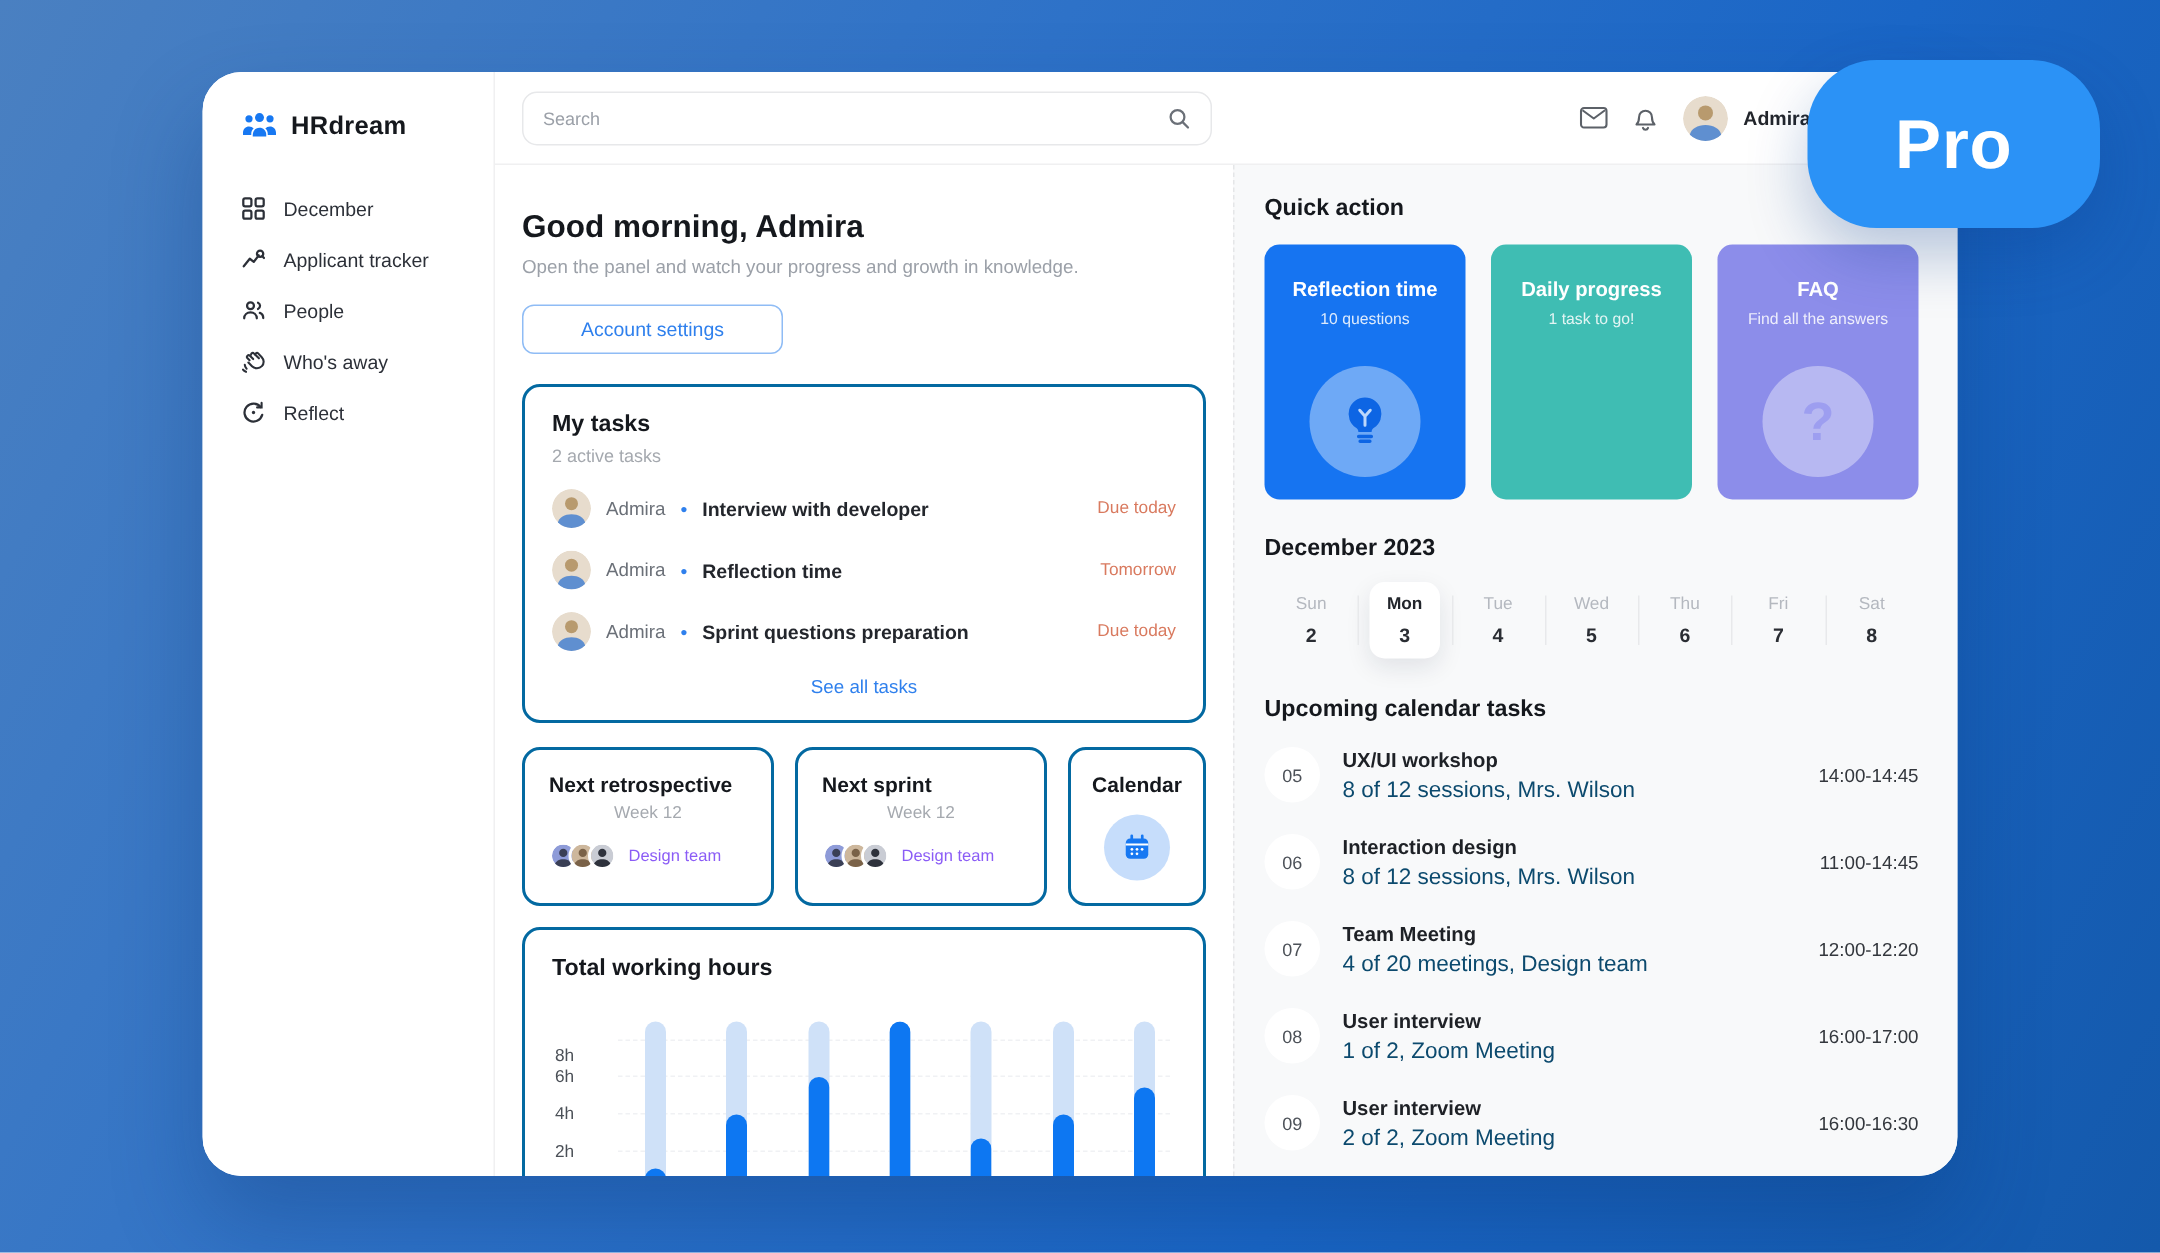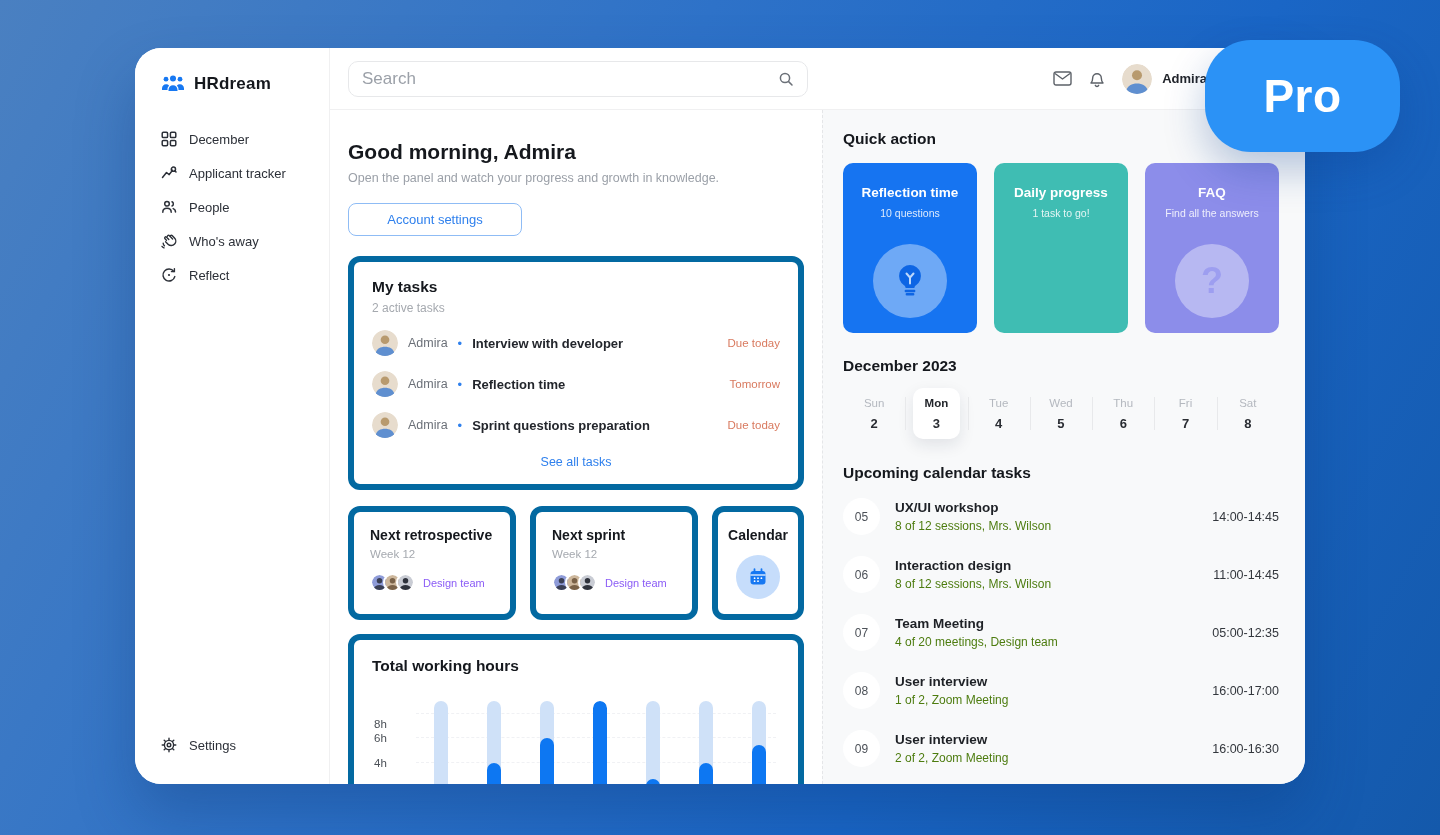--- a/index.html
+++ b/index.html
@@ -20,54 +20,54 @@
   .sidebar { width:195px; flex:0 0 195px; border-right:1px solid #f0f0f1; display:flex; flex-direction:column; padding:26px 0 22px; background:#fff; }
   .logo { display:flex; align-items:center; gap:9px; padding:0 26px; margin-bottom:28px; }
   .logo-text { font-size:17px; font-weight:700; color:#15181d; letter-spacing:.2px; }
   .nav-item { display:flex; align-items:center; gap:12px; padding:9px 26px; font-size:13px; color:#2c3038; cursor:pointer; }
   .nav-item svg { flex:0 0 auto; }
   .sidebar-spacer { flex:1; }
   
   .right { flex:1; display:flex; flex-direction:column; min-width:0; }
   .topbar { height:62px; flex:0 0 62px; display:flex; align-items:center; padding:0 98px 0 18px; border-bottom:1px solid #f0f0f1; background:#fff; }
   .search { width:460px; height:36px; border:1px solid #e7e8ea; border-radius:10px; display:flex; align-items:center; padding:0 13px; background:#fff; }
-  .search input { flex:1; border:none; outline:none; font-size:17px; color:#3c4047; font-family:inherit; background:transparent; }
+  .search input { flex:1; border:none; outline:none; font-size:12px; color:#3c4047; font-family:inherit; background:transparent; }
   .search input::placeholder { color:#9ba0a8; }
   .top-actions { margin-left:auto; display:flex; align-items:center; gap:17px; }
   .avatar-sm { width:30px; height:30px; border-radius:50%; overflow:hidden; flex:0 0 auto; }
   .user-name { font-size:13px; color:#22252b; font-weight:600; white-space:nowrap; }
   .icon-btn { display:flex; align-items:center; cursor:pointer; background:none; border:none; }
   
   .content { flex:1; display:flex; min-height:0; }
   .main { width:492px; flex:0 0 492px; padding:20px 18px 0; background:#fff; overflow:hidden; }
   .panel { flex:1; background:#f8f9fa; border-left:1px dashed #e5e6e8; padding:20px 26px 0 20px; overflow:hidden; }
   
   .greet-title { font-size:21px; font-weight:700; color:#15181d; margin-top:10px; }
   .greet-sub { font-size:12.5px; color:#9ba0a8; margin-top:7px; }
   .btn-outline {
     margin-top:18px; width:174px; height:33px; border:1px solid #8fbcf5; border-radius:8px;
     background:#fff; color:#2f80ed; font-size:13px; font-family:inherit; cursor:pointer;
   }
   
-  .card { border:6px solid #0369a1; border-radius:12px; background:#fff; }
+  .card { border:2px solid #0369a1; border-radius:12px; background:#fff; }
   .tasks-card { margin-top:20px; padding:16px 18px 15px; }
   .card-h { font-size:15.5px; font-weight:700; color:#15181d; }
   .card-sub { font-size:12px; color:#a5a9af; margin-top:5px; }
   .task-row { display:flex; align-items:center; gap:10px; margin-top:15px; cursor:pointer; }
   .avatar-xs { width:26px; height:26px; border-radius:50%; overflow:hidden; flex:0 0 auto; }
   .task-name { font-size:12.5px; color:#6b7078; }
   .task-dot { color:#2f80ed; font-size:13px; }
   .task-title { font-size:13px; font-weight:600; color:#23262c; }
   .task-due { margin-left:auto; font-size:11.5px; color:#d97a5f; }
   .see-all { text-align:center; margin-top:17px; font-size:12.5px; color:#2f80ed; cursor:pointer; }
   .cards-row { display:flex; gap:14px; margin-top:16px; }
   .mini-card { padding:15px 16px; }
   .mini-card.w { width:168px; flex:0 0 168px; }
   .mini-title { font-size:14px; font-weight:700; color:#15181d; }
-  .mini-week { font-size:11.5px; color:#a5a9af; margin-top:5px; }
+  .mini-week { font-size:11.5px; color:#a5a9af; margin-top:5px;text-align:center; }
   .team-row { display:flex; align-items:center; margin-top:13px; }
   .trio { display:flex; }
   .trio .avatar-xxs { width:19px; height:19px; border-radius:50%; border:2px solid #fff; overflow:hidden; }
   .trio .avatar-xxs + .avatar-xxs { margin-left:-6px; }
   .team-label { font-size:11px; color:#8b5cf6; margin-left:8px; }
   .cal-card { flex:1; text-align:center; padding:15px 10px; cursor:pointer; }
   .cal-circle { width:44px; height:44px; border-radius:50%; background:#c6ddfb; margin:12px auto 0; display:flex; align-items:center; justify-content:center; cursor:pointer; }
   
   .chart-card { margin-top:14px; padding:17px 18px; height:240px; }
   .chart { position:relative; height:112px; margin-top:26px; }
@@ -96,21 +96,21 @@
   .day-num { font-size:13px; font-weight:600; color:#2a2d33; margin-top:7px; }
   .day-cell.selected { background:#fff; box-shadow:0 6px 16px rgba(20,30,60,.10); }
   .day-cell.selected .day-name { color:#22252b; font-weight:600; }
   
   .upcoming-h { margin-top:22px; }
   .events { margin-top:16px; display:flex; flex-direction:column; gap:21px; }
   .event { display:flex; align-items:center; gap:15px; cursor:pointer; }
   .event-num { width:37px; height:37px; flex:0 0 37px; border-radius:50%; background:#fff; display:flex; align-items:center; justify-content:center; font-size:12px; color:#4c5158; }
   .event-texts { flex:1; min-width:0; }
   .event-title { font-size:13.5px; font-weight:700; color:#1e2126; }
-  .event-sub { font-size:12px; color:#4d7c0f; margin-top:4px; }
+  .event-sub { font-size:15px; color:#0c4a6e; margin-top:4px; }
   .event-time { font-size:12.5px; color:#33373d; white-space:nowrap; }
   
   .pro-badge {
     position:absolute; left:1205px; top:40px; width:195px; height:112px; border-radius:46px;
     background:#2b92f6; color:#fff; display:flex; align-items:center; justify-content:center;
     font-size:46px; font-weight:700; letter-spacing:.5px;
     box-shadow:0 18px 40px rgba(12,60,140,.28);
   }
   svg { display:block; }
 </style>
@@ -187,30 +187,20 @@
           <path d="M13.8 9.6a6 6 0 1 1-1-5.2"></path>
           <path d="M13.4 1.6v3h-3" stroke-width="1.4"></path>
           <circle cx="8" cy="8" r="1.1" fill="#2c3038" stroke="none"></circle>
         </svg>
       </span>
       <span>Reflect</span>
     </div>
 
     <div class="sidebar-spacer"></div>
 
-    <div class="nav-item">
-      <span>
-        <svg width="16" height="16" viewBox="0 0 16 16" fill="none" stroke="#2c3038" stroke-width="1.4" stroke-linecap="round">
-          <circle cx="8" cy="8" r="4.6"></circle>
-          <circle cx="8" cy="8" r="1.8"></circle>
-          <path d="M8 1.2v2M8 12.8v2M1.2 8h2M12.8 8h2M3.2 3.2l1.4 1.4M11.4 11.4l1.4 1.4M12.8 3.2l-1.4 1.4M4.6 11.4l-1.4 1.4"></path>
-        </svg>
-      </span>
-      <span>Settings</span>
-    </div>
   </aside>
 
   <div class="right">
     <header class="topbar">
       <div class="search">
         <input type="text" placeholder="Search" style="">
         <span>
           <svg width="16" height="16" viewBox="0 0 16 16" fill="none" stroke="#6b7078" stroke-width="1.5" stroke-linecap="round">
             <circle cx="7" cy="7" r="4.6"></circle>
               <path d="M10.6 10.6 14 14"></path>
@@ -517,21 +507,21 @@
               <div class="event-sub">8 of 12 sessions, Mrs. Wilson</div>
             </div>
             <div class="event-time">11:00-14:45</div>
           </div>
           <div class="event">
             <div class="event-num">07</div>
             <div class="event-texts">
               <div class="event-title">Team Meeting</div>
               <div class="event-sub">4 of 20 meetings, Design team</div>
             </div>
-            <div class="event-time">05:00-12:35</div>
+            <div class="event-time">12:00-12:20</div>
           </div>
           <div class="event">
             <div class="event-num">08</div>
             <div class="event-texts">
               <div class="event-title">User interview</div>
               <div class="event-sub">1 of 2, Zoom Meeting</div>
             </div>
             <div class="event-time">16:00-17:00</div>
           </div>
           <div class="event">

